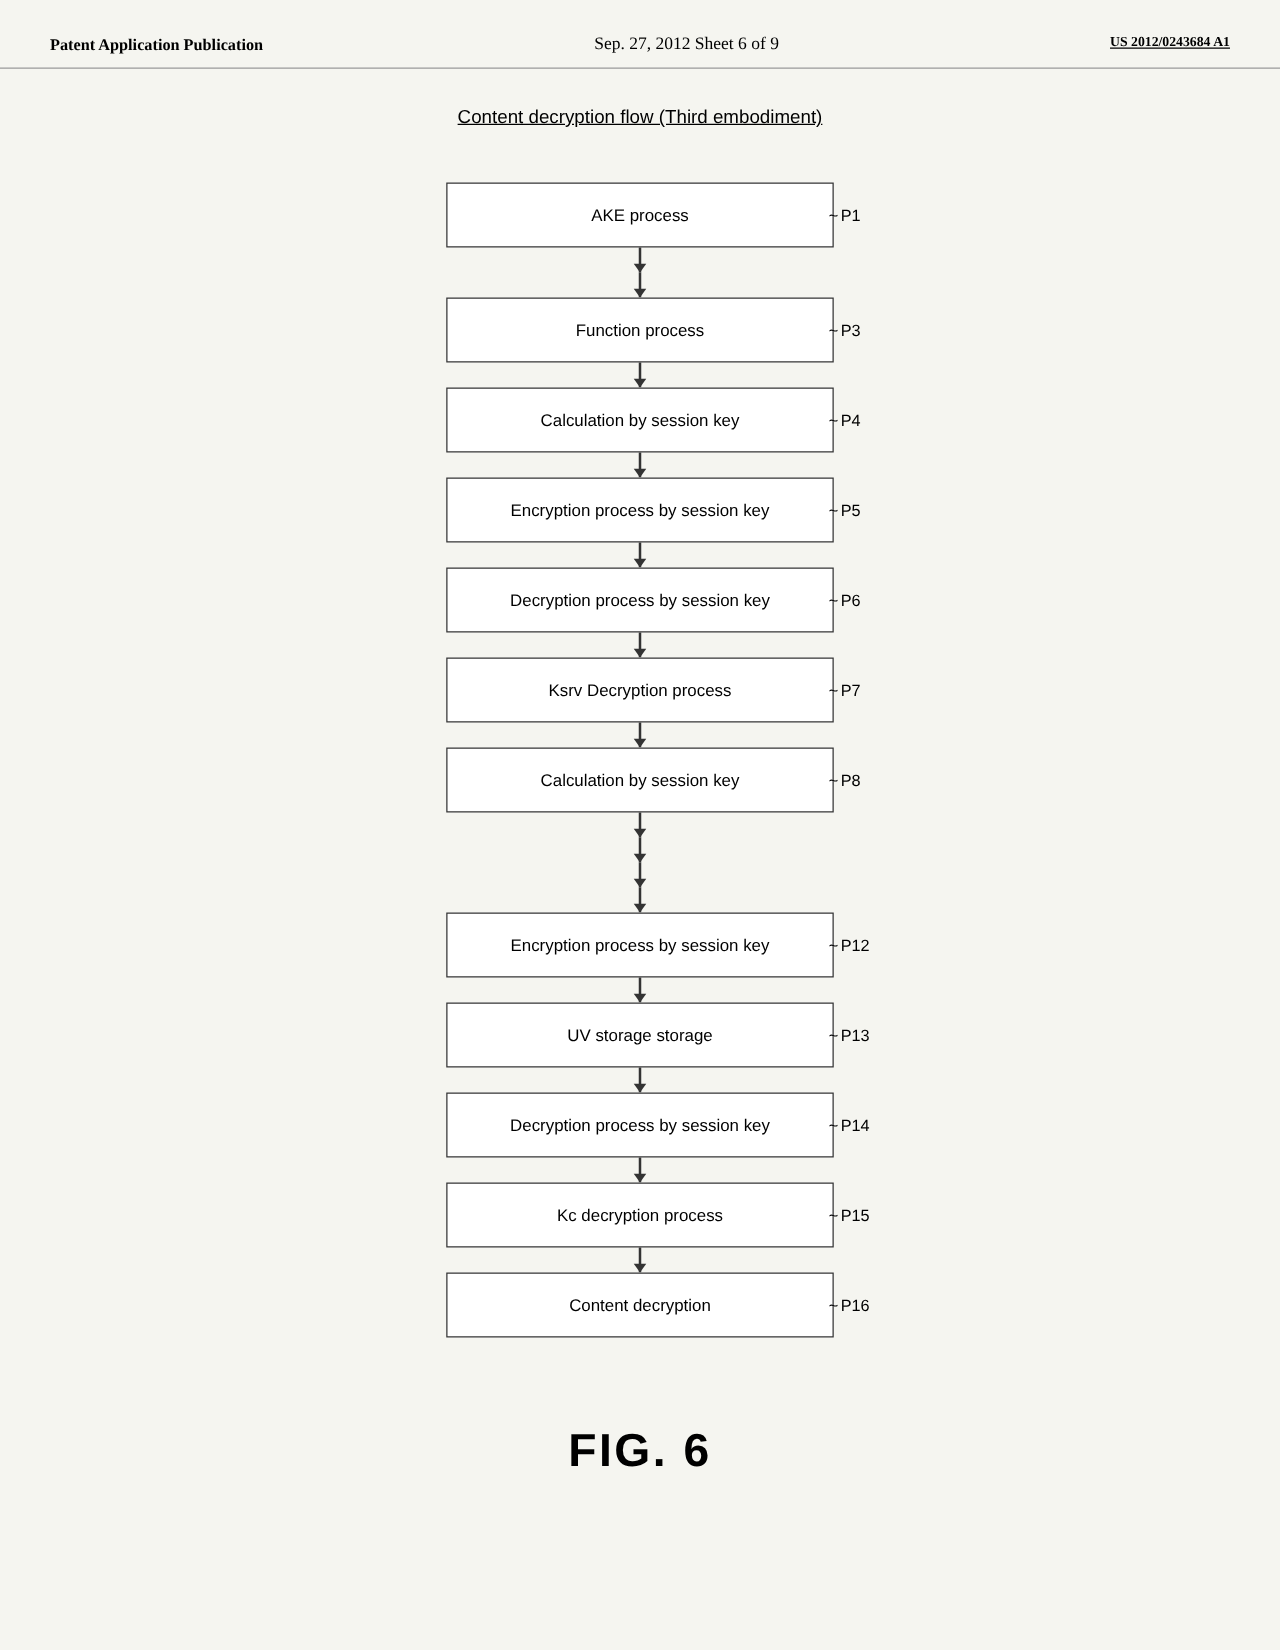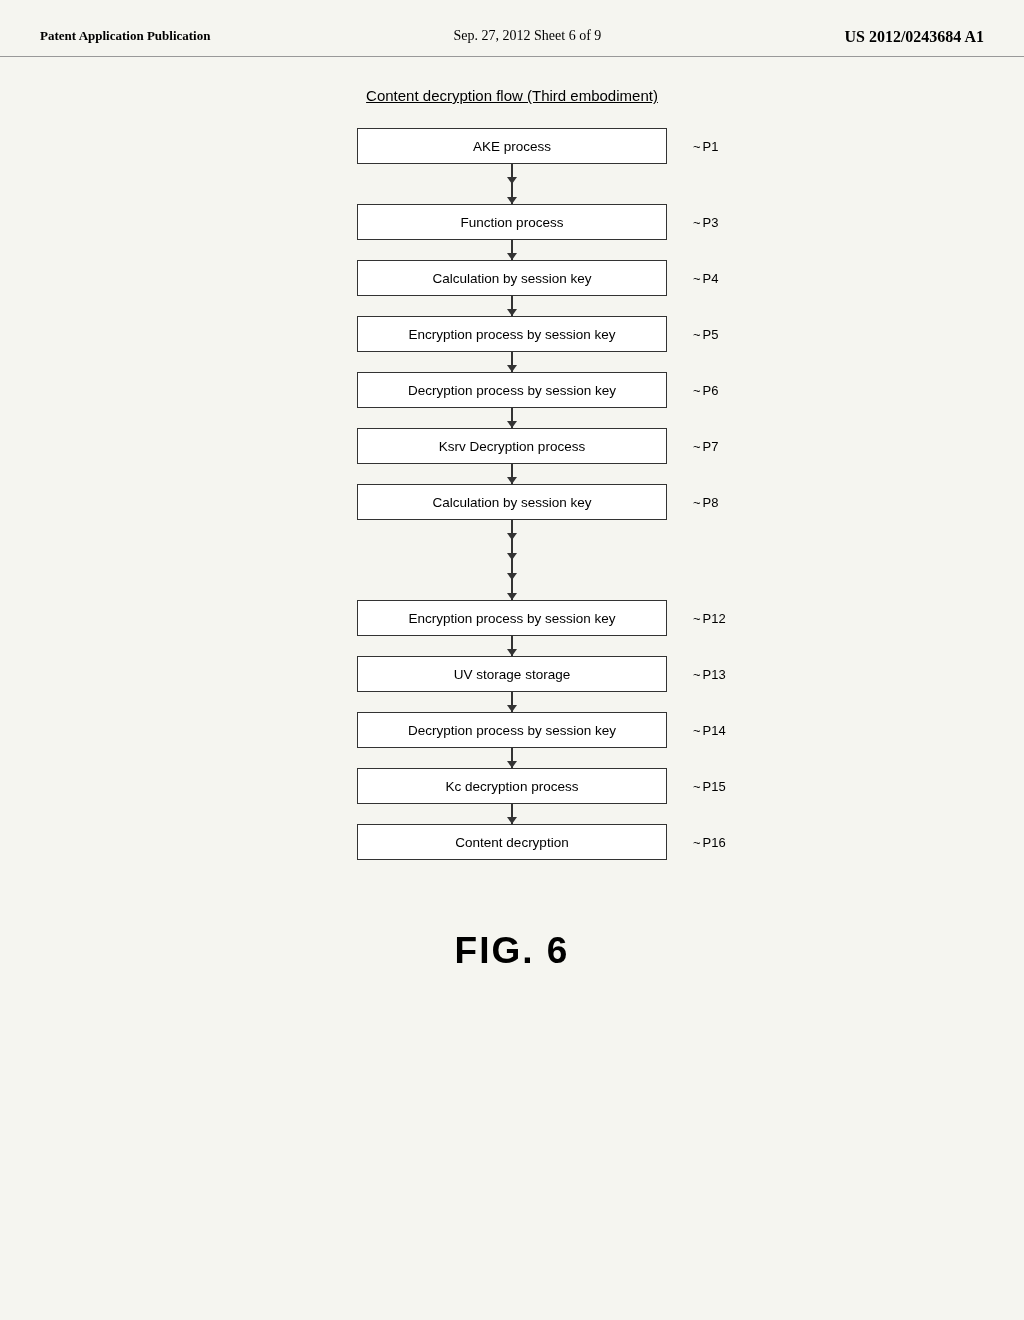--- a/index.html
+++ b/index.html
@@ -25,30 +25,32 @@
     .header-left {
       font-weight: bold;
       font-size: 13px;
     }
 
     .header-center {
       font-size: 14px;
     }
 
     .header-right {
-      font-size: 16px;
+      font-size: 11px;
       font-weight: bold;
+      text-decoration: underline;
     }
 
     .diagram-container {
       display: flex;
       flex-direction: column;
       align-items: center;
       padding-top: 30px;
       padding-bottom: 40px;
+      gap: 20px;
     }
 
     .diagram-title {
       font-size: 15px;
       margin-bottom: 24px;
       text-align: center;
       text-decoration: underline;
       font-family: Arial, sans-serif;
     }
 
@@ -62,32 +64,32 @@
     .flow-step {
       display: flex;
       align-items: center;
       position: relative;
     }
 
     .flow-box {
       border: 1px solid #333;
       background: #fff;
       width: 310px;
-      height: 36px;
+      height: 52px;
       display: flex;
       align-items: center;
       justify-content: center;
       font-size: 13.5px;
       font-family: Arial, sans-serif;
       position: relative;
     }
 
     .flow-label {
       position: absolute;
-      left: 336px;
+      left: 306px;
       font-size: 13px;
       font-family: Arial, sans-serif;
       white-space: nowrap;
       display: flex;
       align-items: center;
     }
 
     .flow-label::before {
       content: '~';
       margin-right: 2px;

